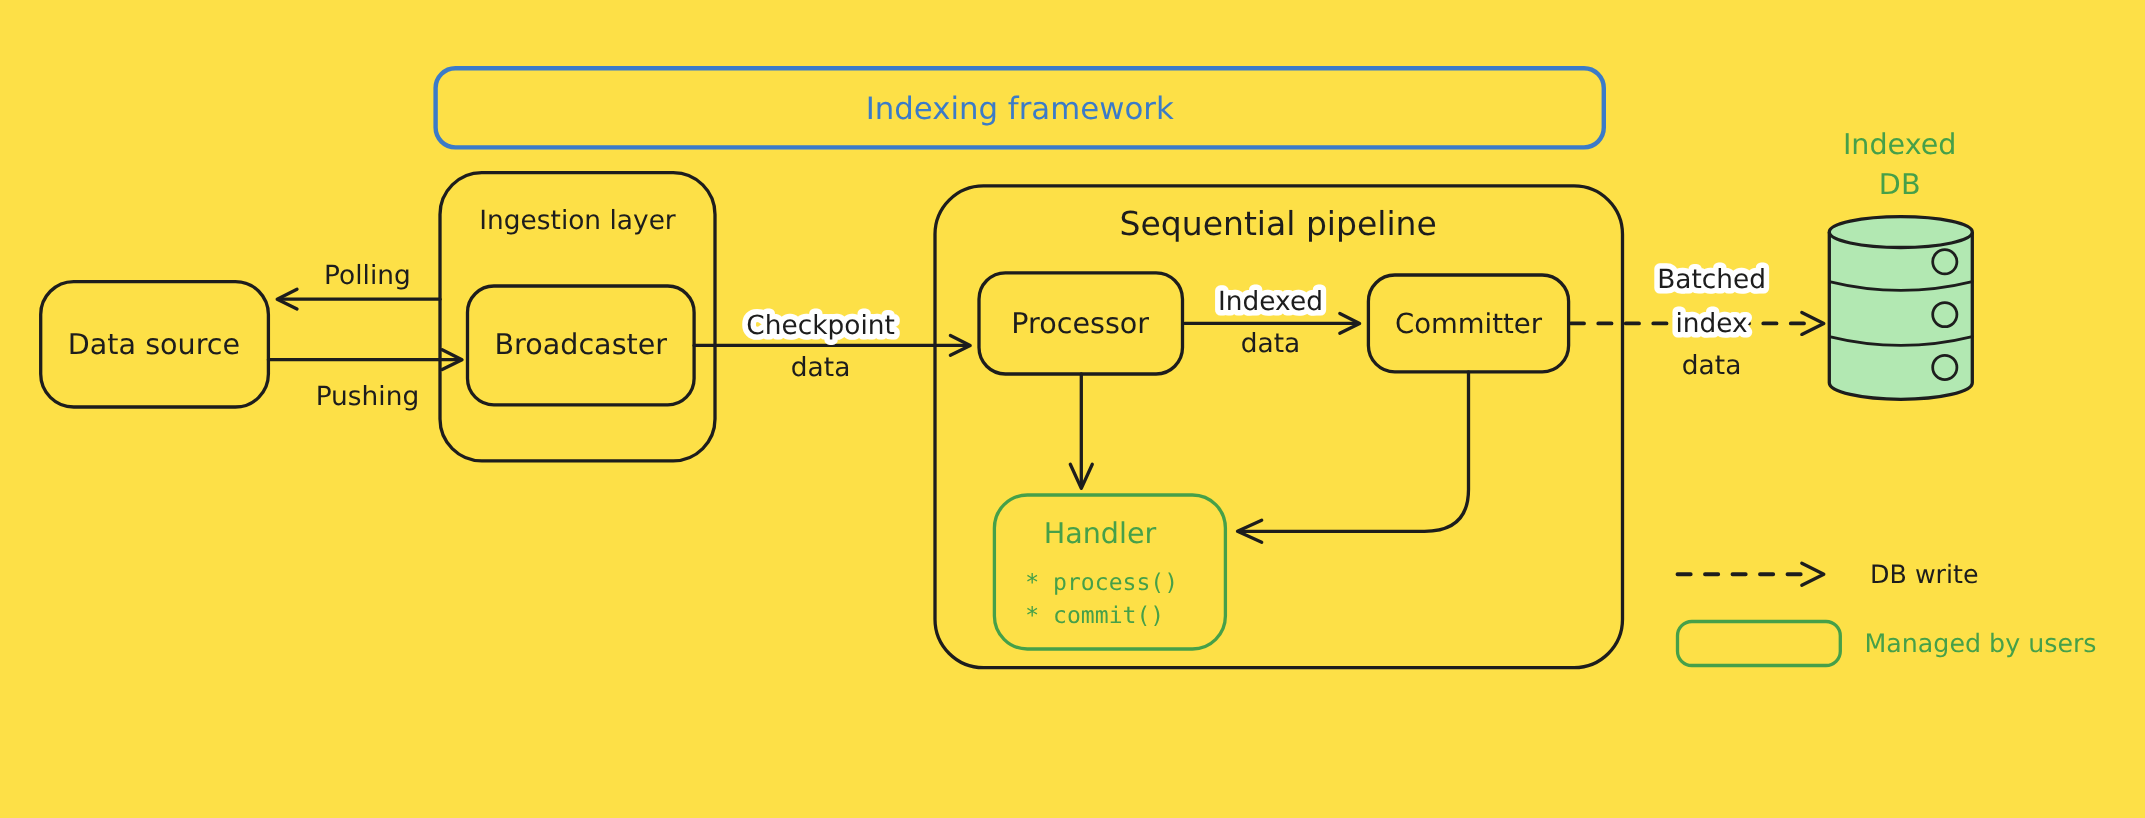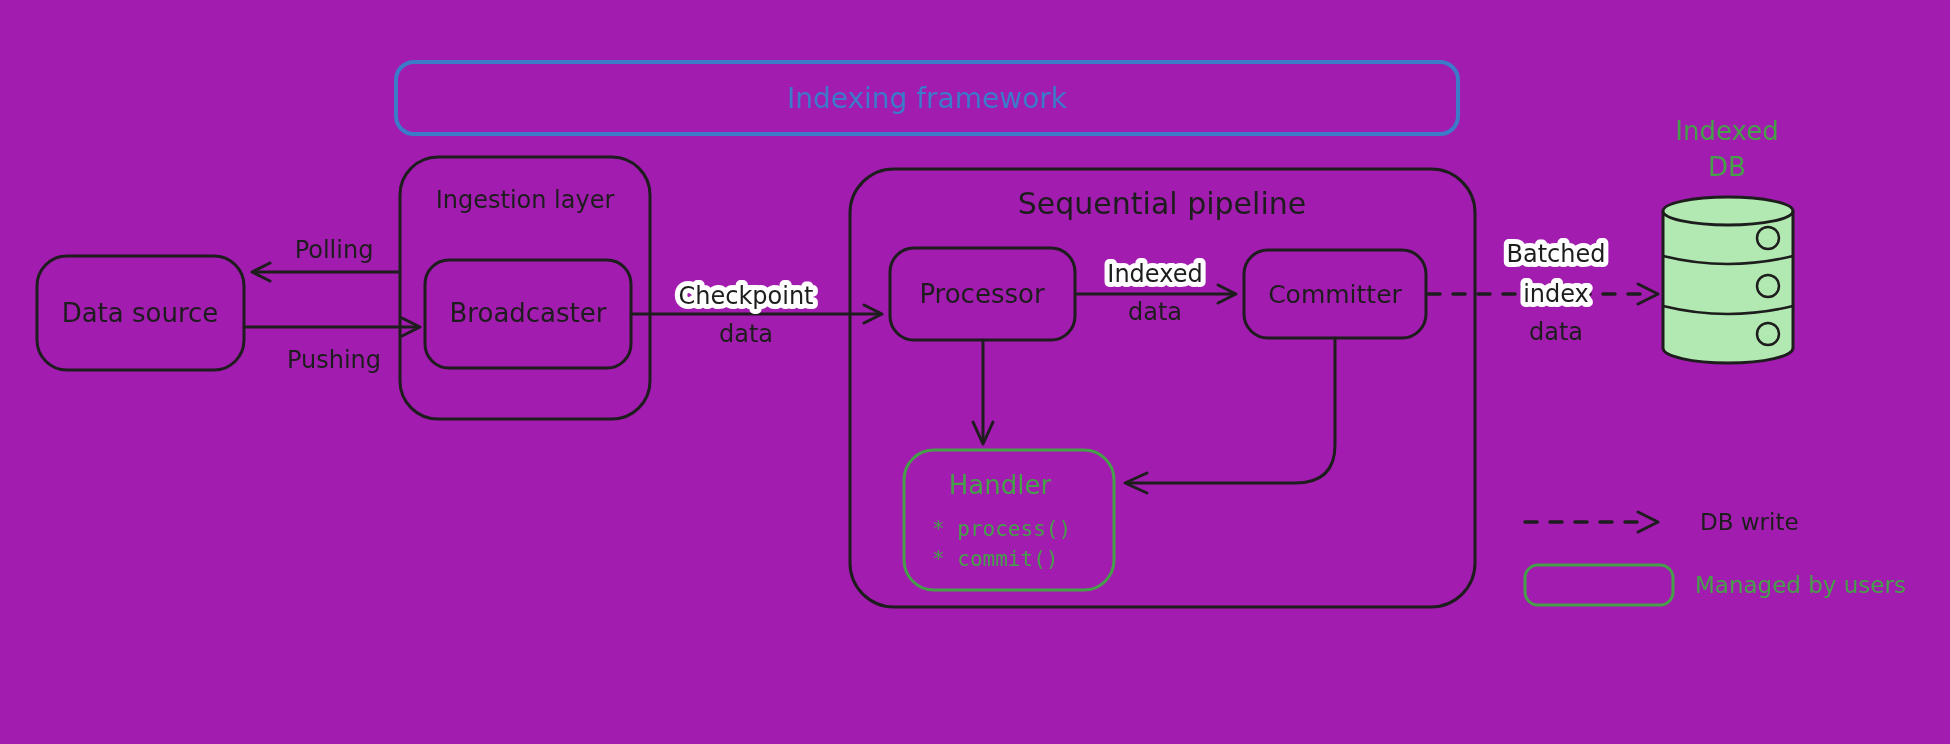--- a/index.html
+++ b/index.html
@@ -1,16 +1,16 @@
 <!DOCTYPE html>
 <html><head>
 <meta charset="utf-8">
 <style>
   html,body{margin:0;padding:0;background:#ffffff;}
-  .stage{position:relative;width:1950px;height:744px;background:#a21caf;font-family:"DejaVu Sans",sans-serif;}
+  .stage{position:relative;width:1950px;height:744px;background:#fde047;font-family:"DejaVu Sans",sans-serif;}
   svg text{font-family:"DejaVu Sans",sans-serif;fill:#1d1d1d;}
   .shape-black{fill:none;stroke:#1d1d1d;stroke-width:3;stroke-linecap:round;stroke-linejoin:round;}
   .shape-blue{fill:none;stroke:#3b7bc8;stroke-width:4;stroke-linecap:round;stroke-linejoin:round;}
   .shape-green{fill:none;stroke:#46a049;stroke-width:3;stroke-linecap:round;stroke-linejoin:round;}
   .edge{fill:none;stroke:#1d1d1d;stroke-width:3;stroke-linecap:round;stroke-linejoin:round;}
   .edge-dashed{fill:none;stroke:#1d1d1d;stroke-width:3.5;stroke-linecap:round;stroke-linejoin:round;stroke-dasharray:12 13;}
   .cyl{fill:#b2e8b2;stroke:#1d1d1d;stroke-width:3;stroke-linejoin:round;}
   .cyl-line{fill:none;stroke:#1d1d1d;stroke-width:2.5;stroke-linecap:round;}
   .t-blue{fill:#3b7bc8;}
   .t-green{fill:#46a049;}

